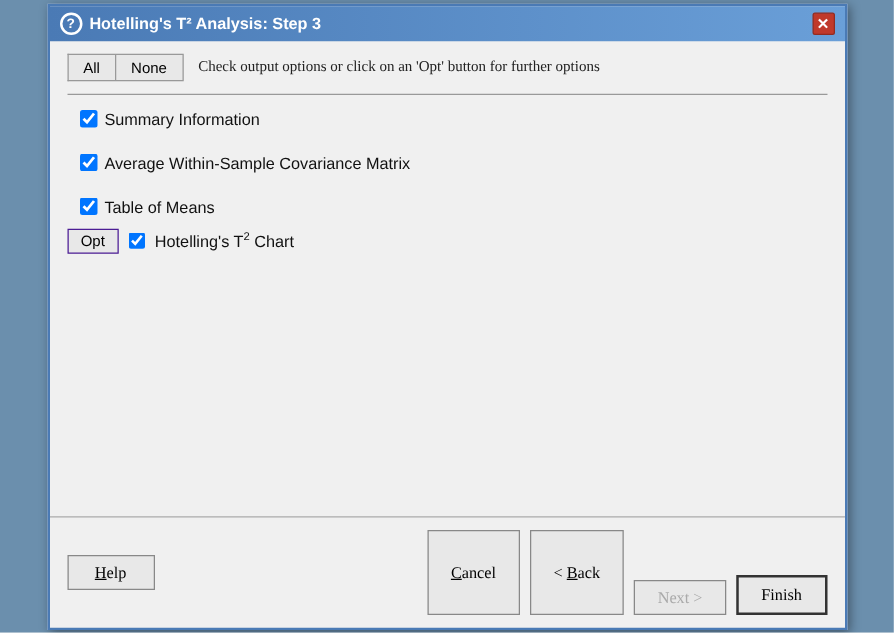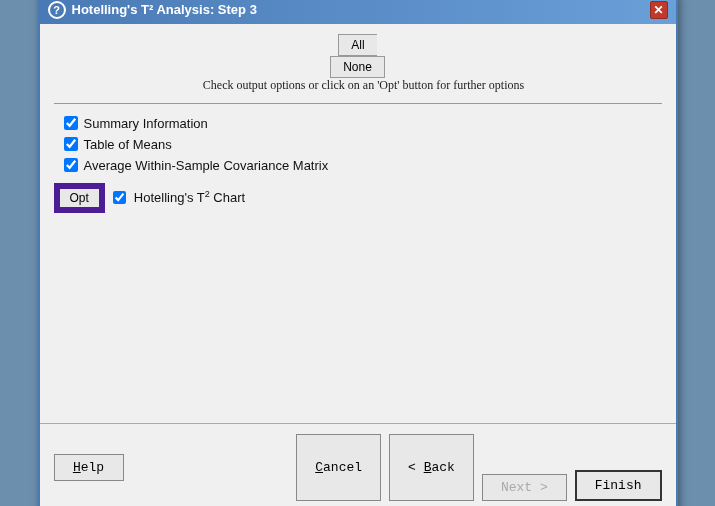--- a/index.html
+++ b/index.html
@@ -80,21 +80,20 @@
       padding: 10px 14px;
     }
 
     .toolbar {
       display: flex;
       align-items: center;
       gap: 0;
       margin-bottom: 12px;
       border-bottom: 1px solid #999;
       padding-bottom: 10px;
-      flex-direction: column;
     }
 
     .toolbar-btn {
       padding: 3px 12px;
       border: 1px solid #999;
       background: #e8e8e8;
       cursor: pointer;
       font-size: 12px;
       font-family: inherit;
     }
@@ -107,21 +106,21 @@
       margin-left: 12px;
       font-size: 12px;
       color: #222;
       font-family: Liberation Serif, serif;
     }
 
     .options-list {
       padding-left: 10px;
       display: flex;
       flex-direction: column;
-      gap: 6px;
+      gap: 20px;
       margin-bottom: 10px;
     }
 
     .option-row {
       display: flex;
       align-items: center;
       gap: 6px;
     }
 
     .option-row input[type="checkbox"] {
@@ -137,21 +136,21 @@
 
     .opt-row {
       display: flex;
       align-items: center;
       gap: 8px;
       margin-top: 2px;
     }
 
     .opt-btn {
       padding: 2px 10px;
-      border: 6px solid #4c1d95;
+      border: 1px solid #4c1d95;
       background: #e8e8e8;
       cursor: pointer;
       font-size: 12px;
       font-family: inherit;
     }
 
     .spacer {
       height: 200px;
     }
 
@@ -172,21 +171,21 @@
       display: flex;
       gap: 8px;
     }
 
     .footer-btn {
       padding: 5px 18px;
       border: 1px solid #888;
       background: #e8e8e8;
       cursor: pointer;
       font-size: 13px;
-      font-family: Liberation Mono, monospace;
+      font-family: Liberation Serif, serif;
       min-width: 70px;
     }
 
     .footer-btn:disabled {
       color: #aaa;
       cursor: default;
       margin-top: 40px;
     }
 
     .footer-btn.finish {
@@ -223,25 +222,25 @@
       <span class="toolbar-instruction">Check output options or click on an 'Opt' button for further options</span>
     </div>
 
     <div class="options-list">
       <div class="option-row">
         <input type="checkbox" checked="" style="">
         <span class="option-label">Summary Information</span>
       </div>
       <div class="option-row">
         <input type="checkbox" checked="" style="">
-        <span class="option-label">Table of Means</span>
+        <span class="option-label">Average Within-Sample Covariance Matrix</span>
       </div>
       <div class="option-row">
         <input type="checkbox" checked="" style="">
-        <span class="option-label">Average Within-Sample Covariance Matrix</span>
+        <span class="option-label">Table of Means</span>
       </div>
     </div>
 
     <div class="opt-row">
       <button class="opt-btn">Opt</button>
       <input type="checkbox" checked="" style="">
       <span class="option-label">Hotelling's T<sup>2</sup> Chart</span>
     </div>
 
     <div class="spacer"></div>

